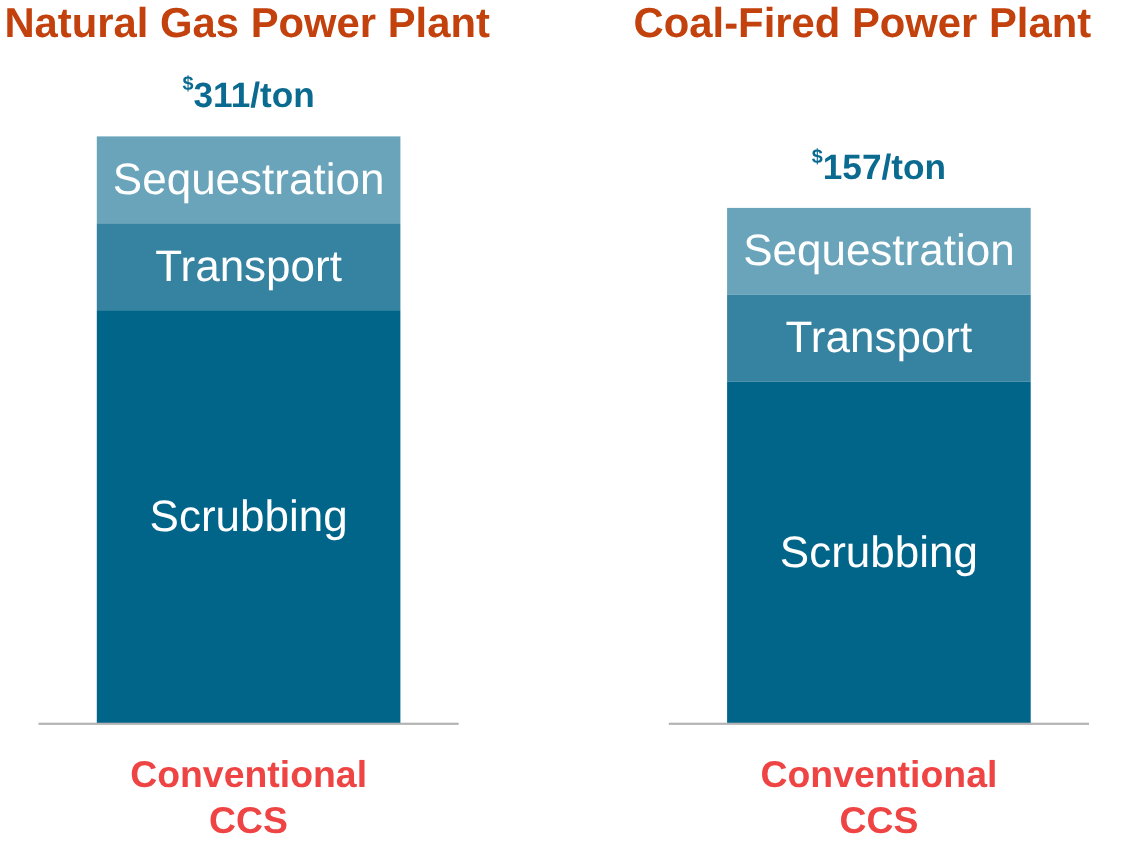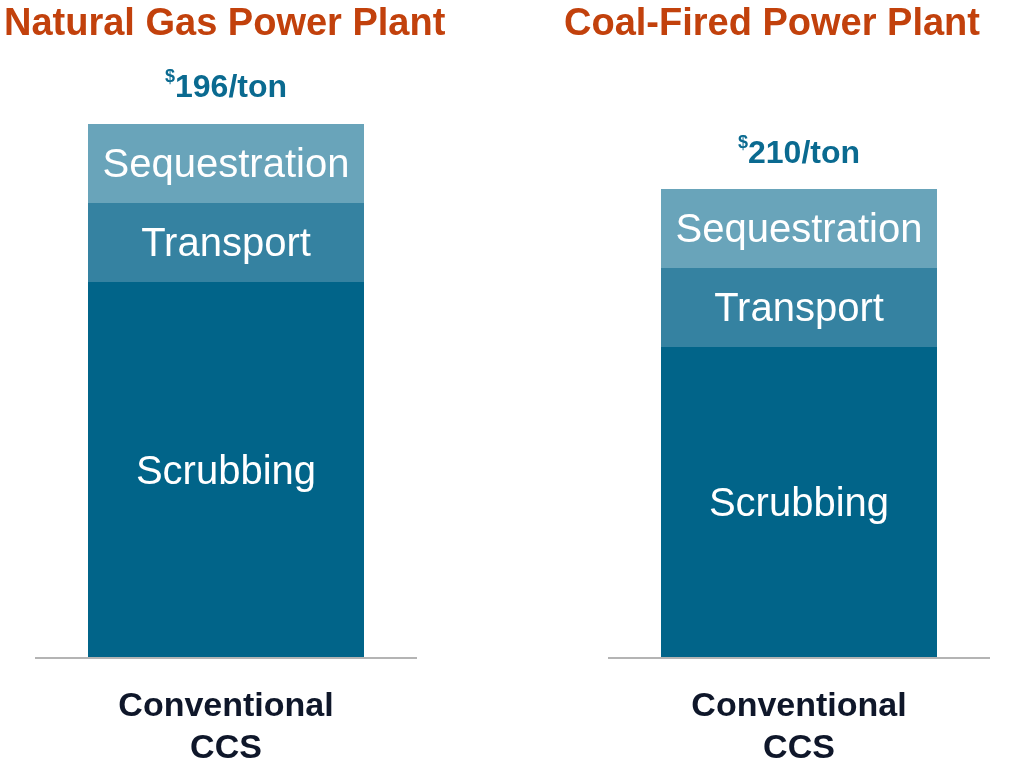--- a/index.html
+++ b/index.html
@@ -3,46 +3,46 @@
 <meta charset="utf-8">
 <style>
   html,body{margin:0;padding:0;background:#fff;}
   body{width:1024px;height:774px;position:relative;overflow:hidden;font-family:"Liberation Sans","DejaVu Sans",sans-serif;}
   .abs{position:absolute;}
   .title{font-size:38px;font-weight:bold;color:#c2410c;white-space:nowrap;top:0;height:44px;line-height:44px;}
   .total{font-size:32px;font-weight:bold;color:#0a6a90;white-space:nowrap;text-align:center;}
   .total sup{font-size:18px;vertical-align:top;position:relative;top:-2px;}
   .seg{position:absolute;left:0;width:100%;display:flex;align-items:center;justify-content:center;color:#fff;font-size:40px;}
   .baseline{height:2px;background:#b4b4b4;}
-  .xlabel{font-size:34px;font-weight:bold;color:#0f172a;text-align:center;line-height:42px;}
+  .xlabel{font-size:34px;font-weight:bold;color:#ef4444;text-align:center;line-height:42px;}
 </style>
 </head>
 <body>
 
 <div class="abs title" style="left:4px;">Natural Gas Power Plant</div>
-<div class="abs total" style="left:88px;width:276px;top:68px;"><sup>$</sup><span>196/ton</span></div>
+<div class="abs total" style="left:88px;width:276px;top:68px;"><sup>$</sup><span>311/ton</span></div>
 <div class="abs" style="left:88px;top:124px;width:276px;height:534px;">
   <div class="seg" style="top:0;height:79px;background:#69a4ba;">
       <span>Sequestration</span>
     </div>
   <div class="seg" style="top:79px;height:79px;background:#3582a1;">
       <span>Transport</span>
     </div>
   <div class="seg" style="top:158px;height:376px;background:#016489;">
       <span>Scrubbing</span>
     </div>
 </div>
 <div class="abs baseline" style="left:35px;width:382px;top:657px;"></div>
 <div class="abs xlabel" style="left:60px;width:332px;top:683px;">
   <div>Conventional</div>
   <div>CCS</div>
 </div>
 
-<div class="abs title" style="left:564px;">Coal-Fired Power Plant</div>
-<div class="abs total" style="left:661px;width:276px;top:134px;"><sup>$</sup><span>210/ton</span></div>
+<div class="abs title" style="left:576px;">Coal-Fired Power Plant</div>
+<div class="abs total" style="left:661px;width:276px;top:134px;"><sup>$</sup><span>157/ton</span></div>
 <div class="abs" style="left:661px;top:189px;width:276px;height:469px;">
   <div class="seg" style="top:0;height:79px;background:#69a4ba;">
       <span>Sequestration</span>
     </div>
   <div class="seg" style="top:79px;height:79px;background:#3582a1;">
       <span>Transport</span>
     </div>
   <div class="seg" style="top:158px;height:311px;background:#016489;">
       <span>Scrubbing</span>
     </div>

